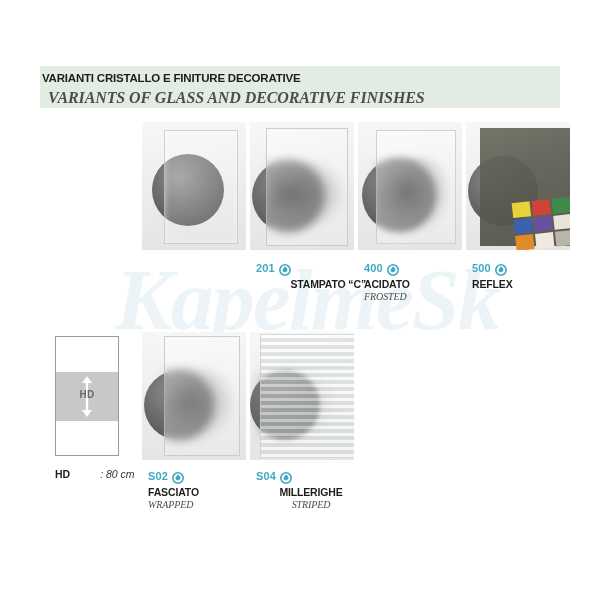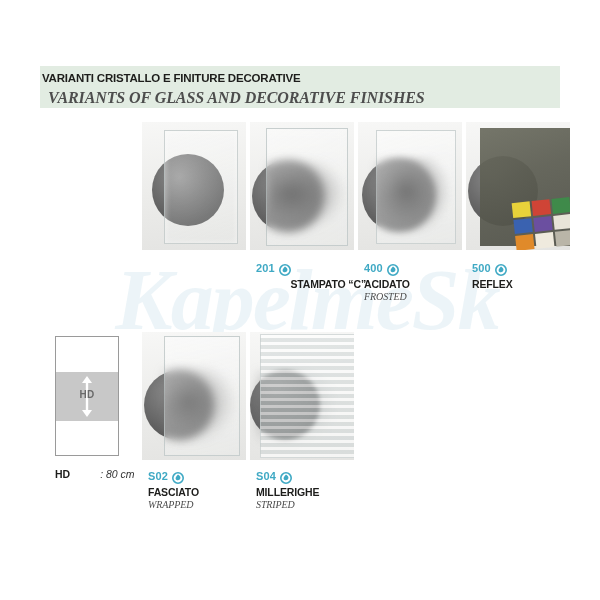--- a/index.html
+++ b/index.html
@@ -302,21 +302,21 @@
         <svg viewBox="0 0 12 12" width="12" height="12">
             <circle cx="6" cy="6" r="5.2" fill="none" stroke="#3fa9c4" stroke-width="1.6"></circle>
             <path d="M6 2.4c2 1.3 2.9 2.6 2.3 4.2-.5 1.4-2.2 2-3.6 1.3C3.2 7.2 3 5.1 6 2.4z" fill="#3fa9c4"></path>
           </svg>
       </span>
     </div>
     <div class="name">FASCIATO</div>
     <div class="en">WRAPPED</div>
   </div>
 
-  <div class="cap" style="left:256px;top:468px;">
+  <div class="cap" style="left:256px;top:468px;text-align:center;">
     <div class="code-row">
       <span class="code">S04</span>
       <span class="dot-icon">
         <svg viewBox="0 0 12 12" width="12" height="12">
             <circle cx="6" cy="6" r="5.2" fill="none" stroke="#3fa9c4" stroke-width="1.6"></circle>
             <path d="M6 2.4c2 1.3 2.9 2.6 2.3 4.2-.5 1.4-2.2 2-3.6 1.3C3.2 7.2 3 5.1 6 2.4z" fill="#3fa9c4"></path>
           </svg>
       </span>
     </div>
     <div class="name">MILLERIGHE</div>

